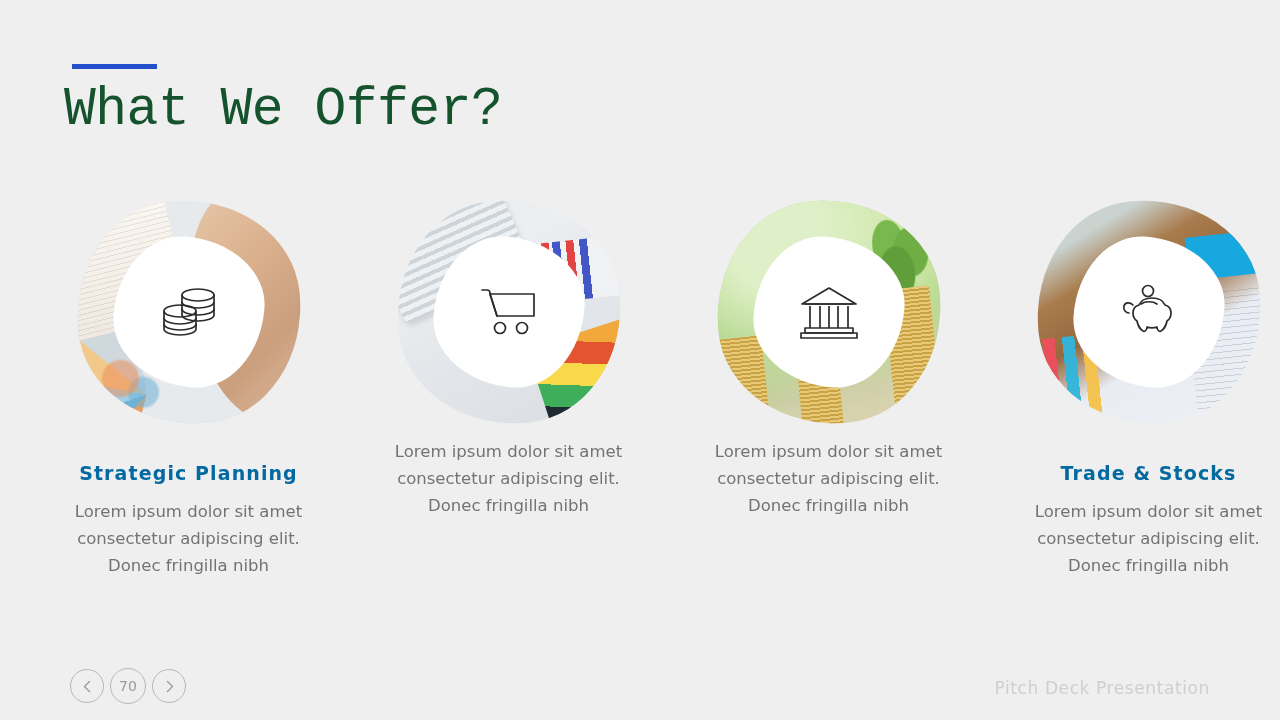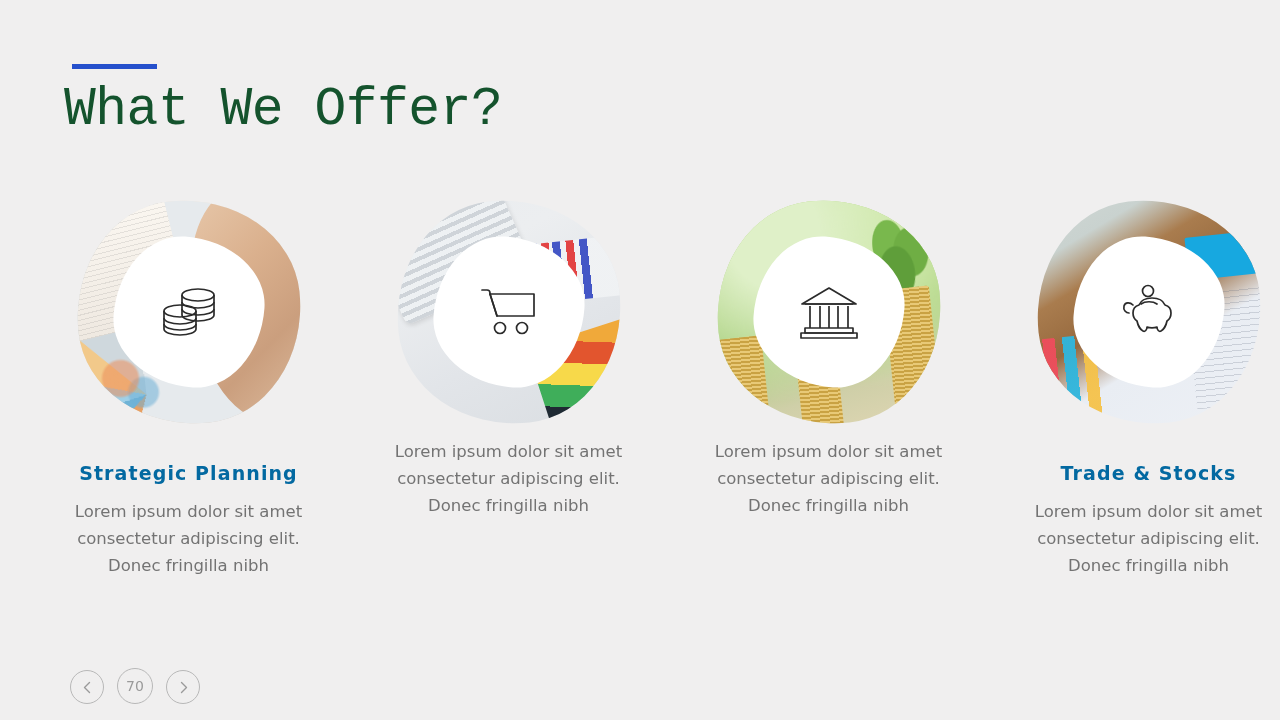--- a/index.html
+++ b/index.html
@@ -269,22 +269,22 @@
     text-align: center;
     font-family: "DejaVu Sans", sans-serif;
   }
 
   
   #footer-nav {
     position: absolute;
     left: 70px;
     bottom: 16px;
     display: flex;
-    align-items: flex-end;
-    gap: 13px;
+    align-items: center;
+    gap: 6px;
   }
   .nav-btn {
     width: 34px;
     height: 34px;
     border-radius: 50%;
     border: 1.3px solid #b8b8b8;
     background: transparent;
     display: flex;
     align-items: center;
     justify-content: center;
@@ -419,14 +419,15 @@
       </svg>
     </button>
     <div id="page-number">70</div>
     <button class="nav-btn">
       <svg width="13" height="13" viewBox="0 0 13 13" fill="none" stroke="currentColor" stroke-width="1.4" stroke-linecap="round" stroke-linejoin="round">
         <path d="M4.5 1.5l5 5-5 5"></path>
       </svg>
     </button>
   </div>
 
+  <div id="footer-brand">Pitch Deck Presentation</div>
 
 </div>
 
 </body></html>

